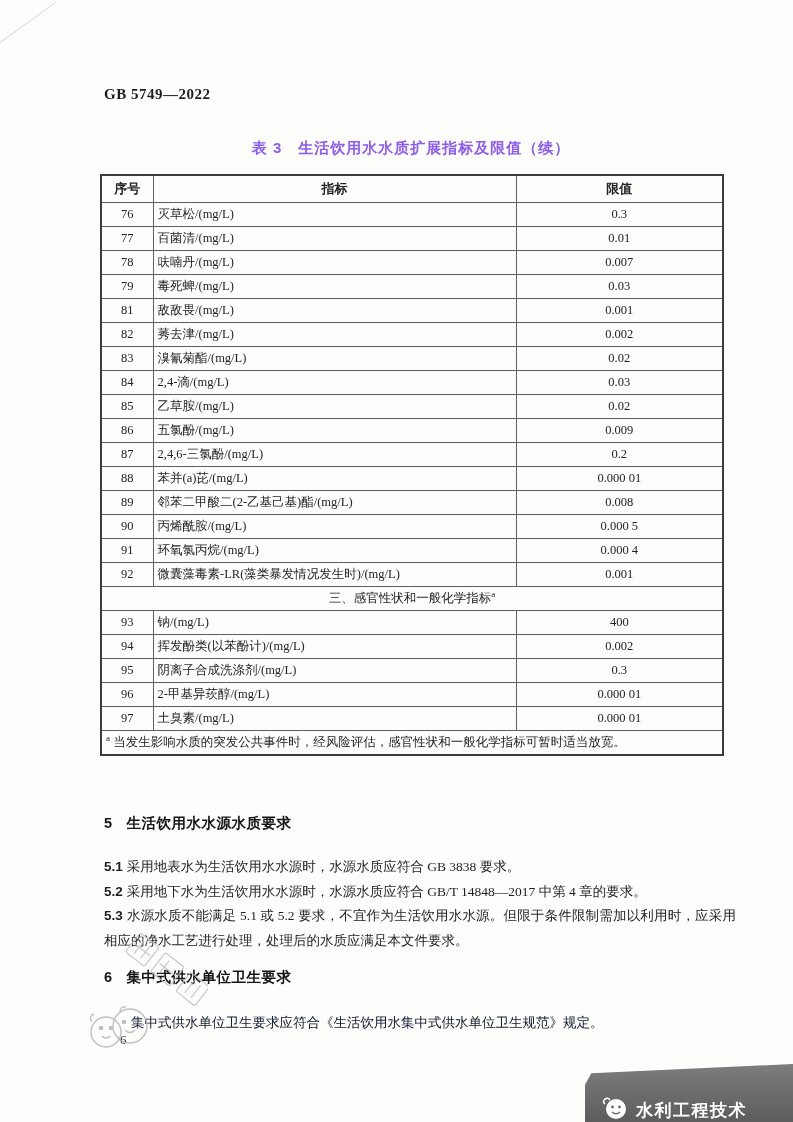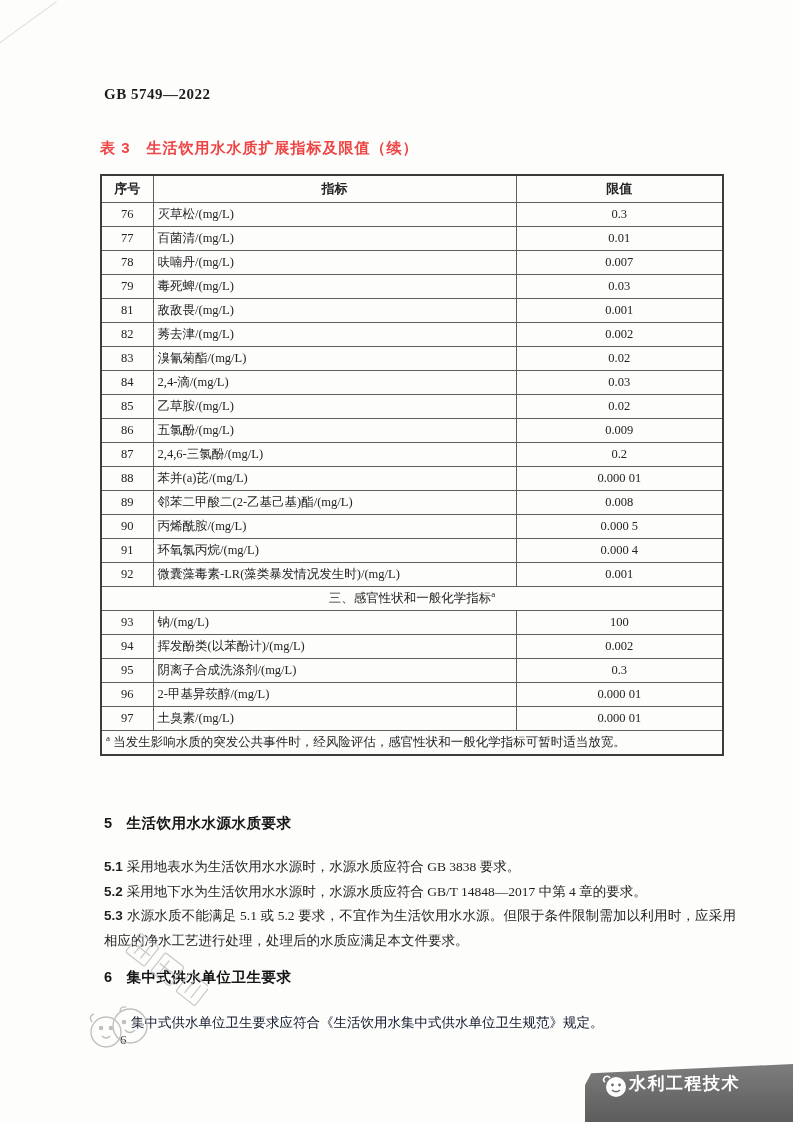--- a/index.html
+++ b/index.html
@@ -11,23 +11,23 @@
   }
   .page{position:absolute;inset:0;padding-left:31px;}
 
   
   .corner-line{position:absolute;left:-14px;top:24px;width:78px;height:1px;
     background:#dcdcdc;transform:rotate(-36deg);}
 
   .doc-code{position:absolute;left:104px;top:86px;
     font-size:15px;font-weight:700;letter-spacing:.5px;color:#1e1e1e;}
 
-  .caption{position:absolute;left:100px;top:139px;width:622px;
+  .caption{position:absolute;left:100px;top:139px;width:622px;text-align:center;
     font-family:"Liberation Sans", sans-serif;
-    font-size:15px;font-weight:700;letter-spacing:1px;color:#ef4444;}
+    font-size:15px;font-weight:700;letter-spacing:1px;color:#8b5cf6;}
 
   table.limits{position:absolute;left:100px;top:174px;width:622px;
     border-collapse:collapse;table-layout:fixed;
     border:2px solid #3c3c3c;}
   table.limits th, table.limits td{
     border:1px solid #5f5f5f;
     font-size:12.5px;color:#232323;
     padding:0 4px;overflow:hidden;white-space:nowrap;}
   table.limits th{height:26px;font-weight:600;font-size:13px;text-align:center;}
   table.limits td{height:23px;}
@@ -53,21 +53,21 @@
 
   .page-num{position:absolute;left:120px;top:1032px;font-size:13px;color:#2a2a2a;}
 
   
   .doodle{position:absolute;left:68px;top:922px;opacity:.85;}
 
   
   .ribbon{position:absolute;right:0;bottom:0;width:208px;height:58px;
     background:linear-gradient(180deg,#7d7d7d 0%,#666666 70%,#5d5d5d 100%);
     clip-path:polygon(0 36%, 3% 16%, 100% 0, 100% 100%, 0 100%);
-    display:flex;align-items:flex-start;
+    display:flex;align-items:flex-end;gap:7px;
     padding-left:16px;box-sizing:border-box;}
   .ribbon .brand-text{
     font-family:"Liberation Sans", sans-serif;
     font-size:17px;font-weight:700;letter-spacing:1.5px;
     margin-top:8px;}
 </style>
 </head>
 <body>
 
 <div class="page">
@@ -171,21 +171,21 @@
           <td class="c">92</td>
           <td class="l">微囊藻毒素-LR(藻类暴发情况发生时)/(mg/L)</td>
           <td class="c">0.001</td>
         </tr>
         <tr>
           <td colspan="3" class="sec">三、感官性状和一般化学指标<sup>a</sup></td>
         </tr>
         <tr>
           <td class="c">93</td>
           <td class="l">钠/(mg/L)</td>
-          <td class="c">100</td>
+          <td class="c">400</td>
         </tr>
         <tr>
           <td class="c">94</td>
           <td class="l">挥发酚类(以苯酚计)/(mg/L)</td>
           <td class="c">0.002</td>
         </tr>
         <tr>
           <td class="c">95</td>
           <td class="l">阴离子合成洗涤剂/(mg/L)</td>
           <td class="c">0.3</td>

